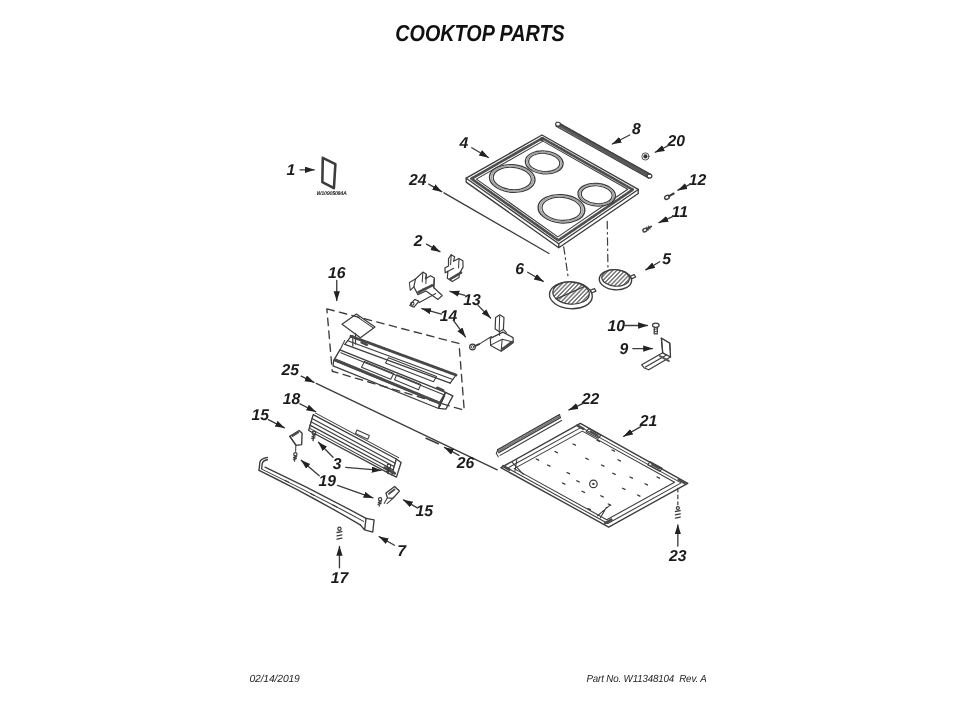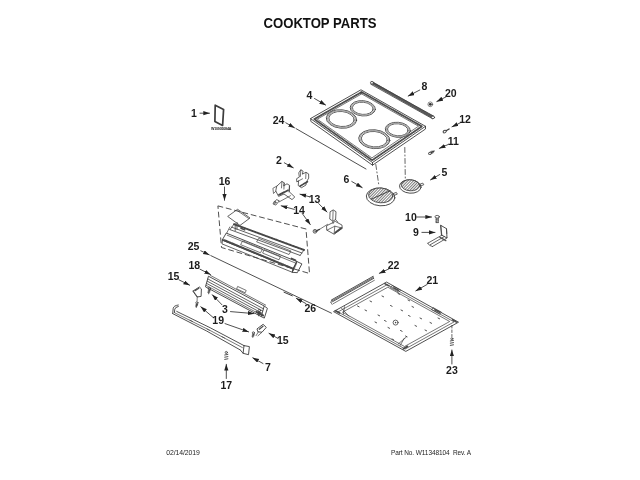--- a/index.html
+++ b/index.html
@@ -1,16 +1,16 @@
 <!DOCTYPE html>
 <html><head>
 <meta charset="utf-8">
 <style>
   html,body{margin:0;padding:0;background:#fff;}
-  .page{width:640px;height:480px;position:relative;font-family:"Liberation Sans",sans-serif;}
+  .page{width:640px;height:480px;position:relative;font-family:"Liberation Sans",sans-serif;font-style:italic;}
   svg{position:absolute;top:0;left:0;}
   text{font-family:"Liberation Sans",sans-serif;}
   .lbl{font-size:10.5px;font-weight:bold;fill:#1c1c1c;}
   .ft{font-size:6.9px;fill:#1e1e1e;letter-spacing:-0.1px;}
 </style>
 </head>
 <body>
 <div class="page">
 <svg width="640" height="480" viewBox="0 0 640 480">
 <defs>

